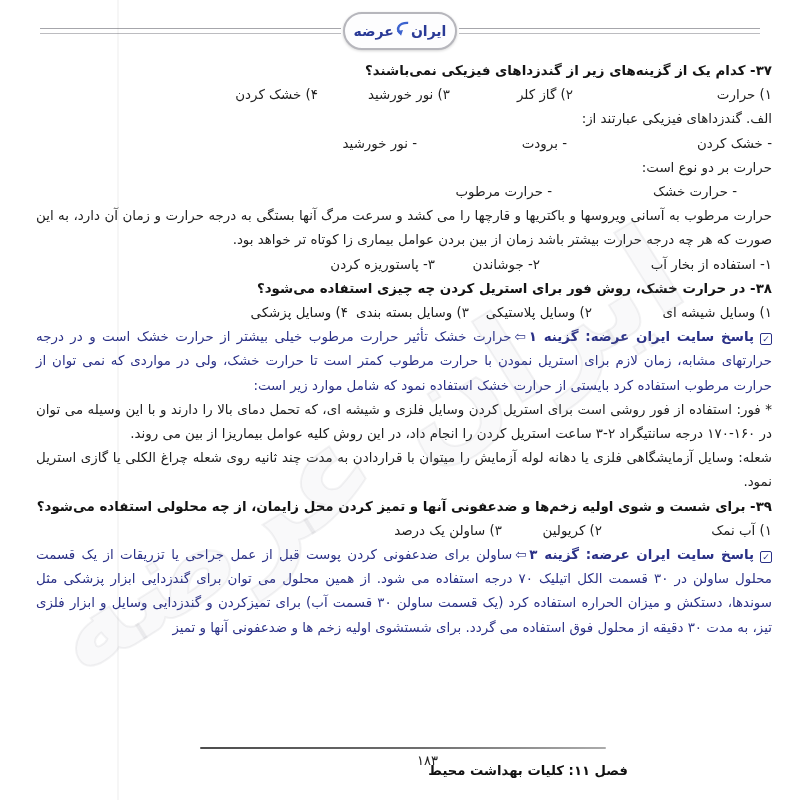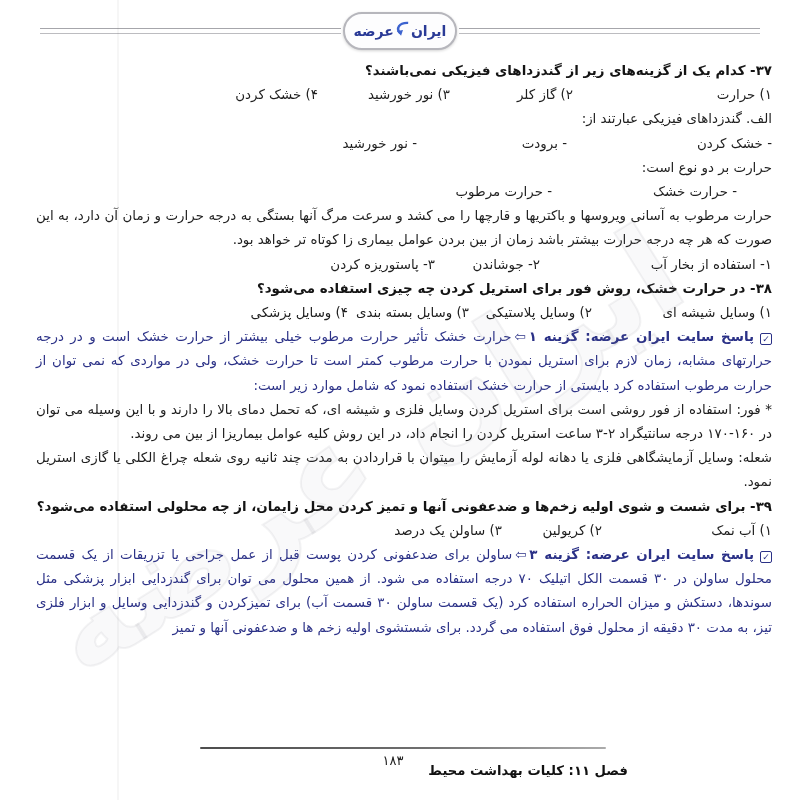--- a/index.html
+++ b/index.html
@@ -37,21 +37,21 @@
   .arrow{padding:0 3px;font-weight:normal}
 
   
   .watermark{position:absolute;left:170px;top:330px;width:540px;transform:rotate(-32deg);
              font-size:125px;font-weight:bold;white-space:nowrap;direction:rtl;
              color:rgba(140,140,152,0.05);-webkit-text-stroke:2px rgba(140,140,152,0.10);pointer-events:none}
 
   
   .foot-rule{position:absolute;left:200px;top:747px;width:406px;height:2px;
              background:linear-gradient(to right,#4d4d4d 0%,#6f6f6f 55%,#ababab 100%);border-radius:1px}
-  .page-num{position:absolute;left:348px;top:753px;width:90px;text-align:center;font-size:13px;color:#222}
+  .page-num{position:absolute;left:348px;top:753px;width:90px;text-align:right;font-size:13px;color:#222}
   .chapter{position:absolute;right:172px;top:763px;font-size:13.2px;font-weight:bold;direction:rtl;color:#111}
 </style>
 </head>
 <body>
 
 <div class="page">
   <div class="scan-line"></div>
 
   <div class="hdr">
     <div class="hdr-rule"></div>

